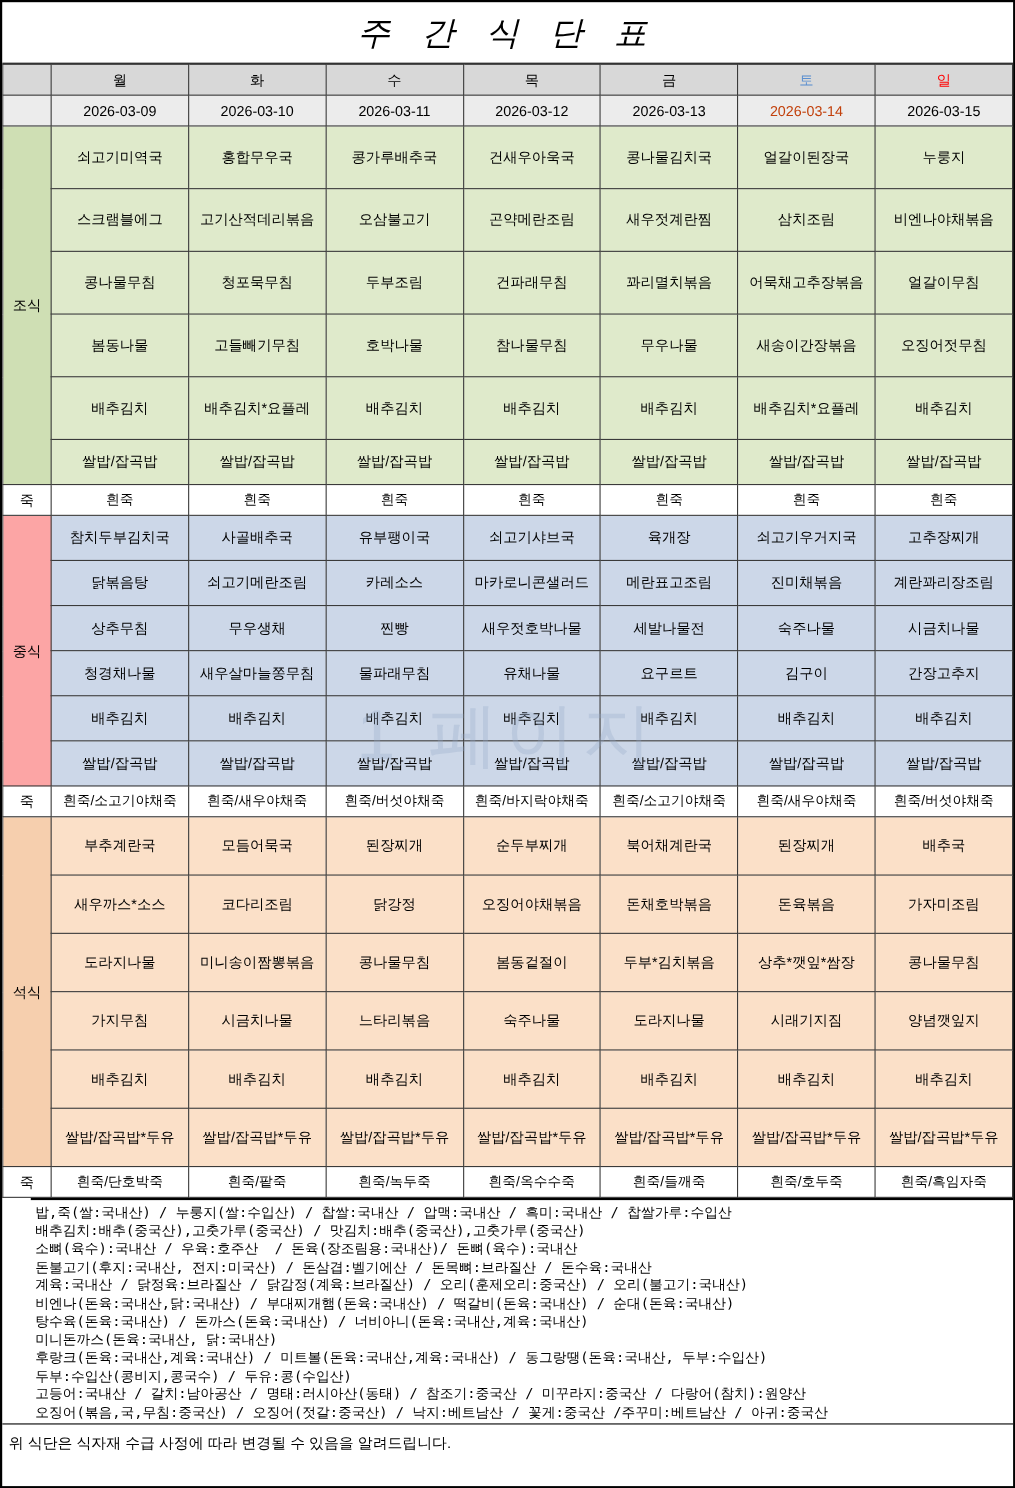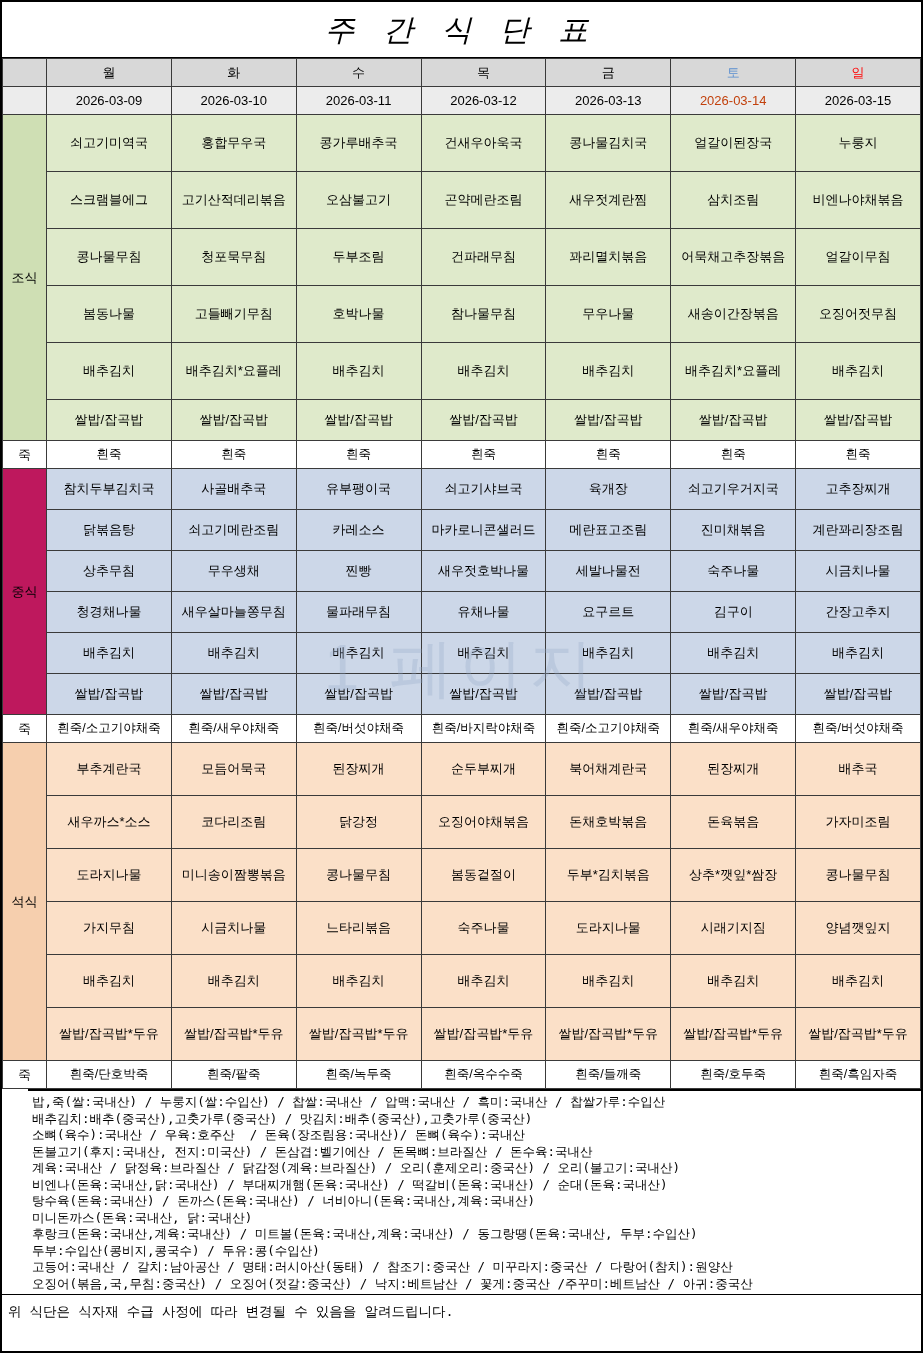--- a/index.html
+++ b/index.html
@@ -57,21 +57,21 @@
     font-size: 14px;
   }
   td.datecell.sat { color: #c2410c; }
   td.datecell.sun { color: #000000; text-align: center; }
   td.sect {
     font-size: 15px;
     font-weight: normal;
     width: 44px;
   }
   .sect-breakfast { background: #cfdfb4; margin-left: 44px; }
-  .sect-lunch { background: #be185d; }
+  .sect-lunch { background: #fca5a5; }
   .sect-dinner { background: #f6cfae; }
   .sect-juk { background: #ffffff; }
   tr.bfast td.item { background: #dfeacb; height: 57px; }
   tr.bfast-rice td.item { background: #dfeacb; height: 41px; }
   tr.juk td.item { background: #ffffff; height: 21px; font-size: 12.5px; }
   tr.lunch td.item { background: #ccd7e8; height: 41px; }
   tr.dinner td.item { background: #fbe0c8; height: 53px; }
   td.item { font-size: 13px; }
   .watermark {
     position: absolute;
@@ -91,21 +91,21 @@
     font-family: "DejaVu Sans Mono", "Liberation Mono", monospace;
     font-size: 12.5px;
     line-height: 16.5px;
     white-space: pre-wrap;
     word-break: break-all;
     margin-left: 26px;
   }
   .note {
     border-top: 1px solid #000;
     padding: 8px 6px 8px 6px;
-    font-family: Liberation Mono, monospace;
+    font-family: Liberation Sans, sans-serif;
     font-size: 13.5px;
   }
 </style>
 </head>
 <body>
 
 <div class="page">
 
   <div class="title">주 간 식 단 표</div>
 

